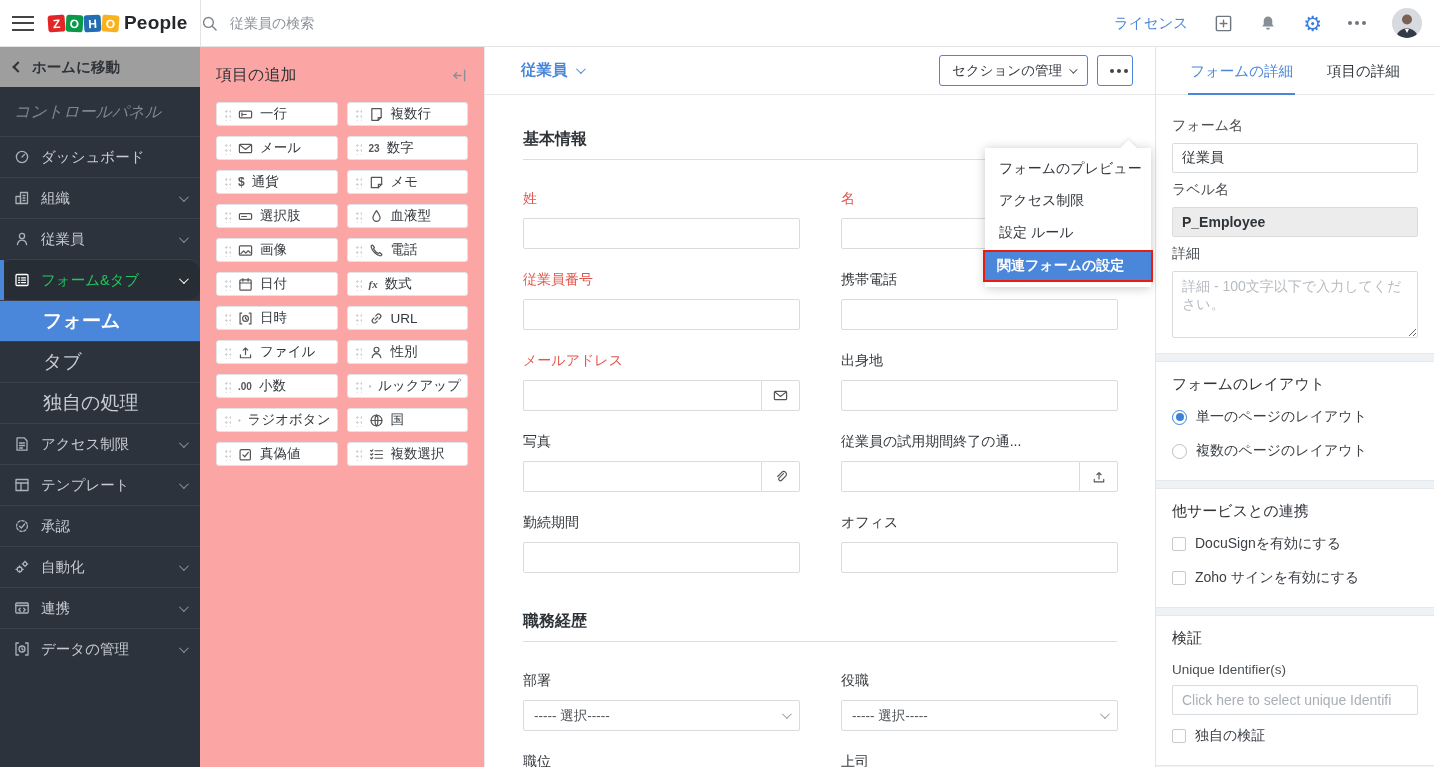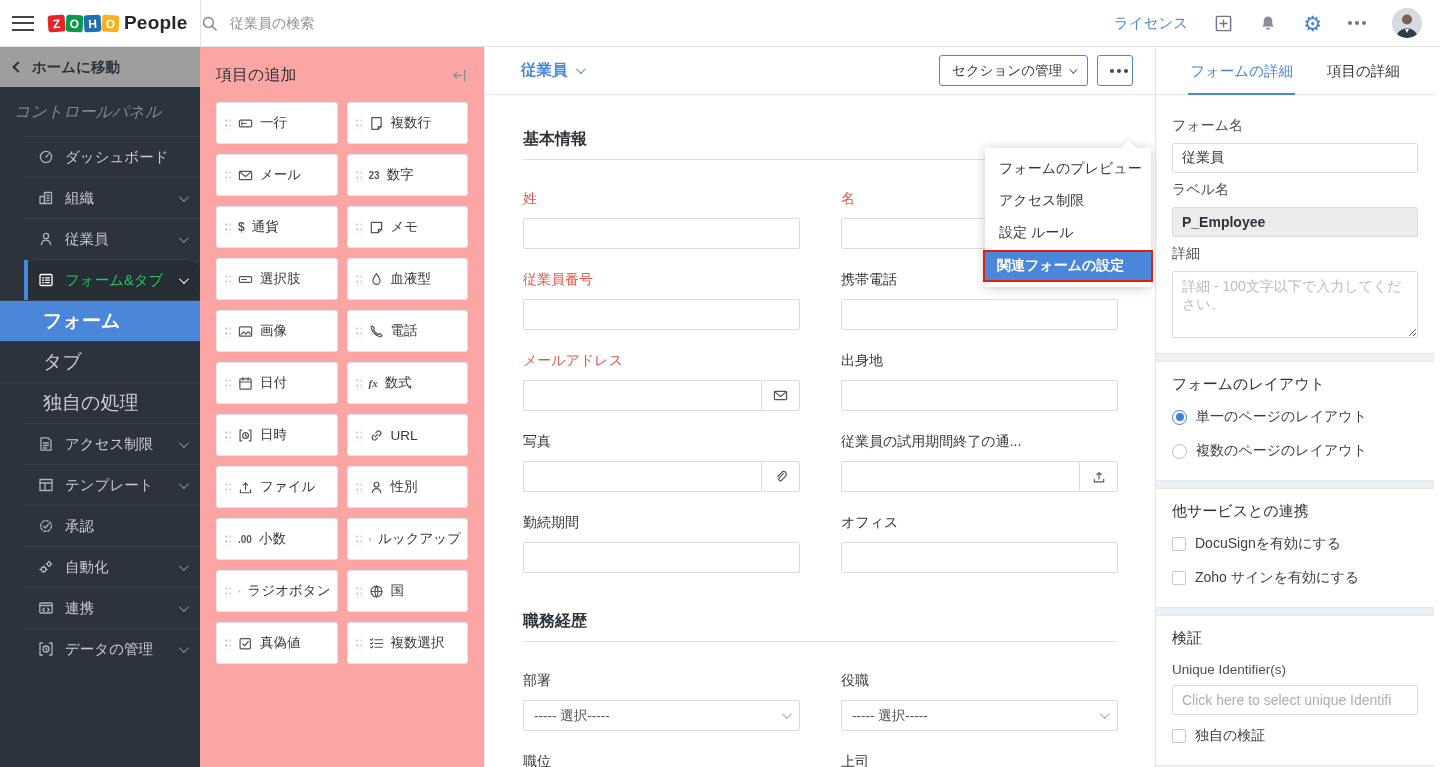--- a/index.html
+++ b/index.html
@@ -32,37 +32,37 @@
 
   
   .app { display:flex; height:720px; }
 
   
   .sidebar { width:200px; flex:none; background:#2d333c; color:#c6ccd2; display:flex; flex-direction:column; }
   .back-row { height:40px; background:#9e9e9e; color:#2f3338; font-weight:bold; font-size:14.5px; display:flex; align-items:center; padding:0 14px; gap:10px; cursor:pointer; flex:none; }
   .back-chev { width:8px; height:8px; border-left:2.5px solid #2f3338; border-bottom:2.5px solid #2f3338; transform:rotate(45deg); }
   .cp-label { font-size:16px; font-style:italic; color:#7d868f; padding:15px 14px 13px; }
   .nav { flex:1; overflow:hidden; }
-  .nav-item { height:41px; display:flex; align-items:center; gap:11px; padding:3px 14px; border-top:1px solid #3a414a; font-size:14.5px; cursor:pointer; position:relative;margin-left:24px; }
+  .nav-item { height:41px; display:flex; align-items:center; gap:11px; padding:3px 14px; border-top:1px solid #3a414a; font-size:14.5px; cursor:pointer; position:relative; }
   .nav-item .lbl { flex:1; white-space:nowrap; }
   .nav-item .chev { width:7px; height:7px; border-right:1.6px solid #8a929a; border-bottom:1.6px solid #8a929a; transform:rotate(45deg) translateY(-2px); }
   .nav-item.parent-active { background:#272d35; color:#22c55e;border-radius:12px; }
   .nav-item.parent-active::before { content:""; position:absolute; left:0; top:0; bottom:0; width:4px; background:#4a86d9; }
   .nav-item.parent-active .chev { border-color:#fff; }
   .nav-item svg.ic { stroke:#aab1b8; }
   .nav-sub { height:41px; display:flex; align-items:center; padding-left:43px; border-top:1px solid #3a414a; font-size:19px; cursor:pointer; }
   .nav-sub.active { background:#4a86d9; color:#fff; font-weight:bold; }
 
   
   .palette { width:285px; flex:none; background:#fca5a5; border-right:1px solid #e7eaec; display:flex; flex-direction:column; }
   .palette-head { display:flex; align-items:center; justify-content:space-between; padding:18px 16px 10px; }
   .palette-title { font-size:16px; color:#2e3338; }
   .collapse-btn { cursor:pointer; }
   .palette-grid { display:grid; grid-template-columns:1fr 1fr; gap:10px 9px; padding:6px 16px; }
-  .field-card { height:42px; border:1px solid #e2e5e8; border-radius:3px; background:#fff; display:flex; align-items:center; gap:7px; padding:0 6px 0 7px; cursor:grab; white-space:nowrap; overflow:hidden; }
+  .field-card { height:24px; border:1px solid #e2e5e8; border-radius:3px; background:#fff; display:flex; align-items:center; gap:7px; padding:0 6px 0 7px; cursor:grab; white-space:nowrap; overflow:hidden; }
   .grip { width:7px; height:13px; flex:none; background-image:radial-gradient(#ccd1d6 1.1px, transparent 1.2px); background-size:4.5px 5px; background-position:0 1px; }
   .field-card .flabel { font-size:13.5px; color:#33383d; }
   .ticon { font-size:10px; font-weight:bold; color:#555; flex:none; font-family:"Liberation Sans",sans-serif; }
   .ticon.fx { font-style:italic; font-size:11px;font-family:Liberation Serif, serif; }
 
   
   .main { width:670px; flex:none; display:flex; flex-direction:column; position:relative; background:#fff; }
   .main-head { height:48px; flex:none; display:flex; align-items:center; padding:0 22px 0 36px; border-bottom:1px solid #e7e7e7; }
   .form-title { color:#4a86d9; font-size:15.5px; font-weight:bold; display:flex; align-items:center; gap:8px; cursor:pointer; }
   .form-title .chev { width:7px; height:7px; border-right:1.6px solid #4a86d9; border-bottom:1.6px solid #4a86d9; transform:rotate(45deg) translateY(-2px); }

